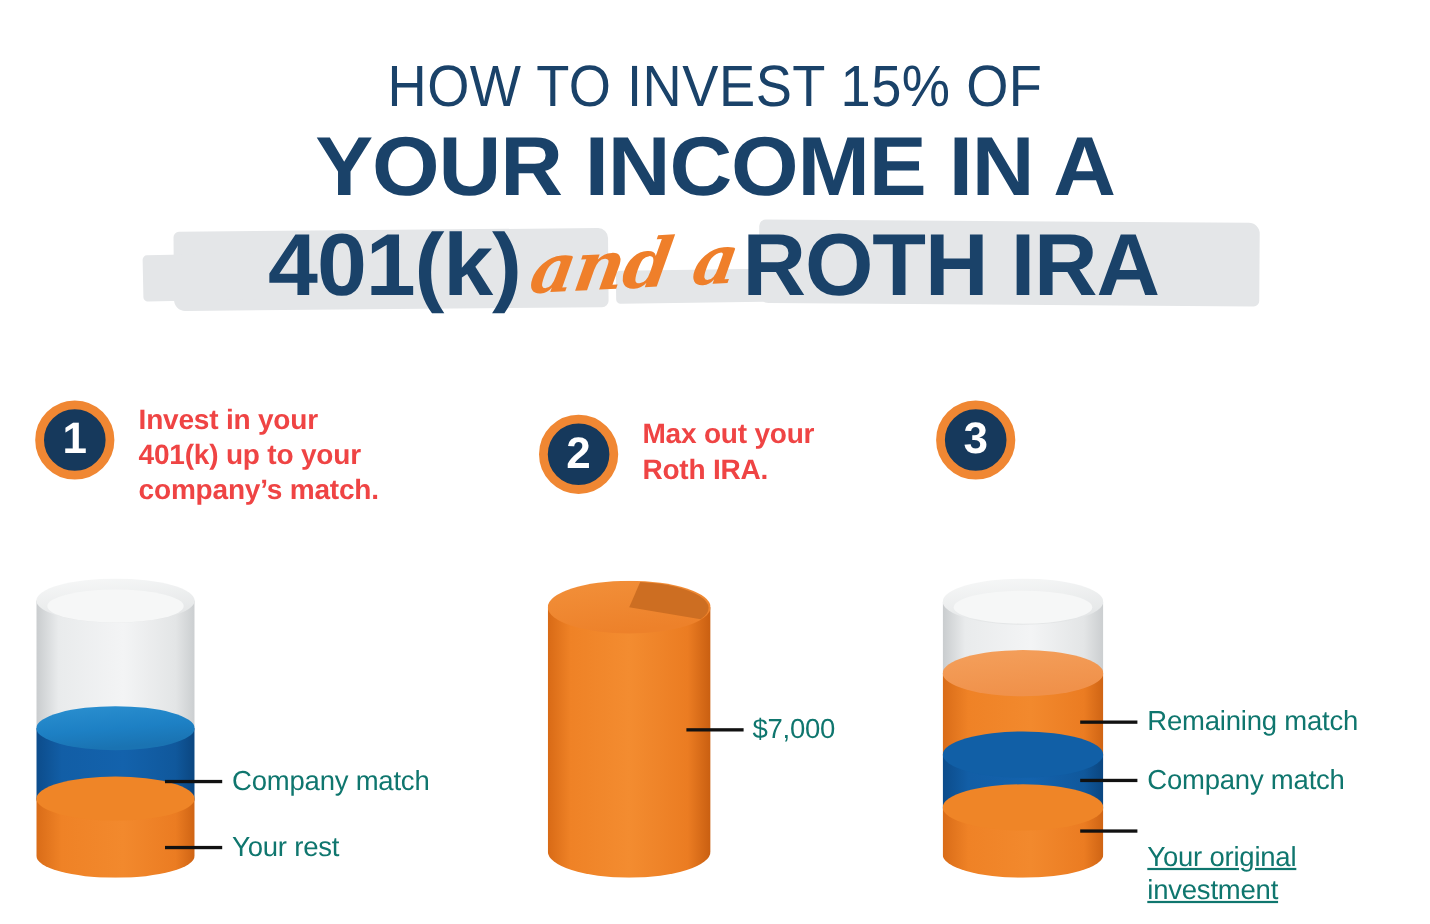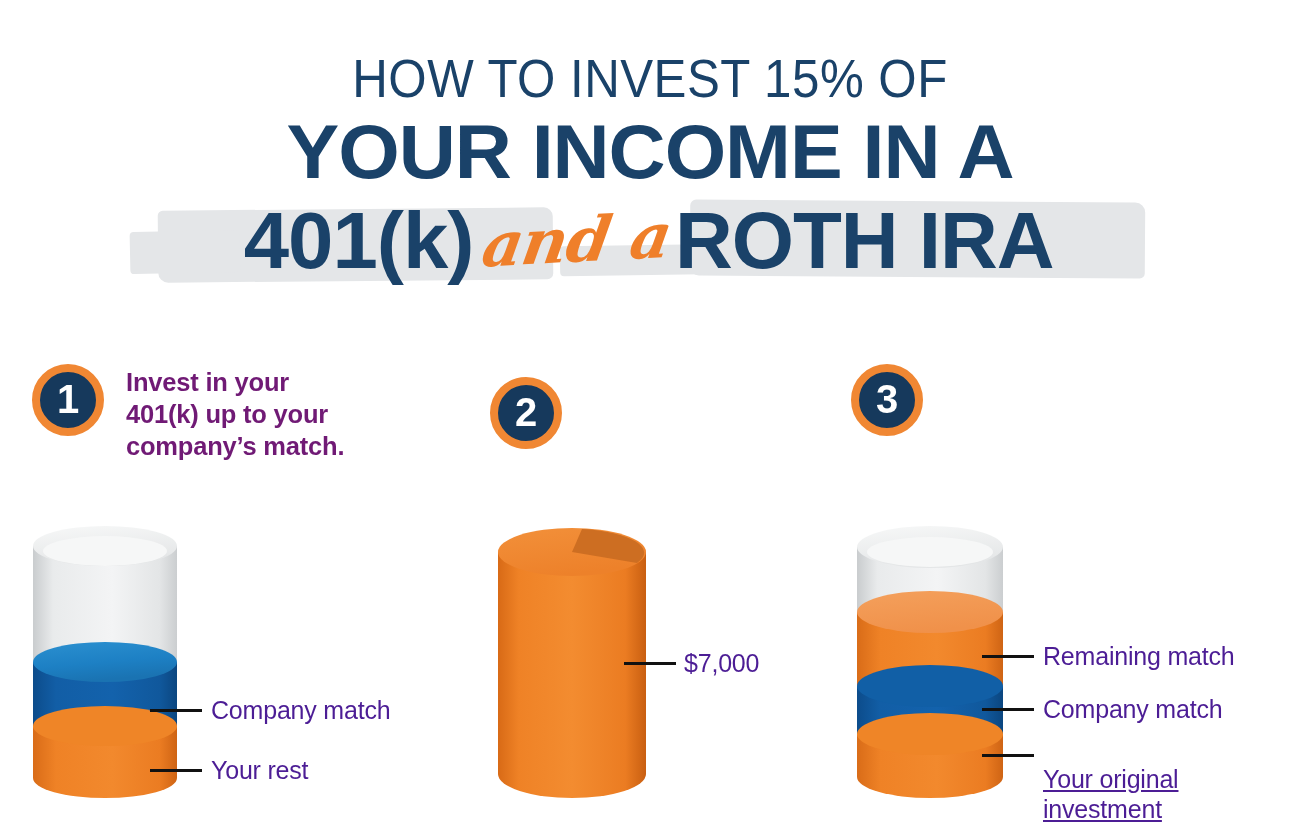--- a/index.html
+++ b/index.html
@@ -122,21 +122,21 @@
     align-items: center;
     justify-content: center;
     color: #ffffff;
     font-size: 40px;
     font-weight: 700;
     line-height: 1;
     padding-bottom: 2px;
   }
   .step-text {
     margin-left: 22px;
-    color: #701a75;
+    color: #ef4444;
     font-size: 25.5px;
     font-weight: 700;
     line-height: 32px;
     white-space: pre-line;
     padding-top: 2px;
     letter-spacing: -0.2px;
   }
 
   
   .cyl {
@@ -147,21 +147,21 @@
   #cyl-3 { left: 857px; top: 526px; width: 146px; height: 272px; }
 
   
   .leader {
     position: absolute;
     height: 3px;
     background: #111111;
   }
   .callout {
     position: absolute;
-    color: #4c1d95;
+    color: #0f766e;
     font-size: 25px;
     font-weight: 400;
     line-height: 30px;
     white-space: pre-line;
     letter-spacing: -0.2px;
   }
 
   #lbl-1a { left: 211px; top: 695px; }
   #lbl-1b { left: 211px; top: 755px; }
   #ld-1a { left: 150px; top: 709px; width: 52px; }
@@ -196,20 +196,22 @@
 
 <div class="step" id="step-1">
   <div class="step-badge">1</div>
   <div class="step-text">Invest in your
 401(k) up to your
 company’s match.</div>
 </div>
 
 <div class="step" id="step-2">
   <div class="step-badge">2</div>
+  <div class="step-text">Max out your
+Roth IRA.</div>
 </div>
 
 <div class="step" id="step-3">
   <div class="step-badge">3</div>
 </div>
 
 <svg class="cyl" id="cyl-1" viewBox="0 0 144 272">
   <defs>
     <linearGradient id="g1-gray" x1="0" y1="0" x2="1" y2="0">
       <stop offset="0" stop-color="#c9ccce"></stop>

